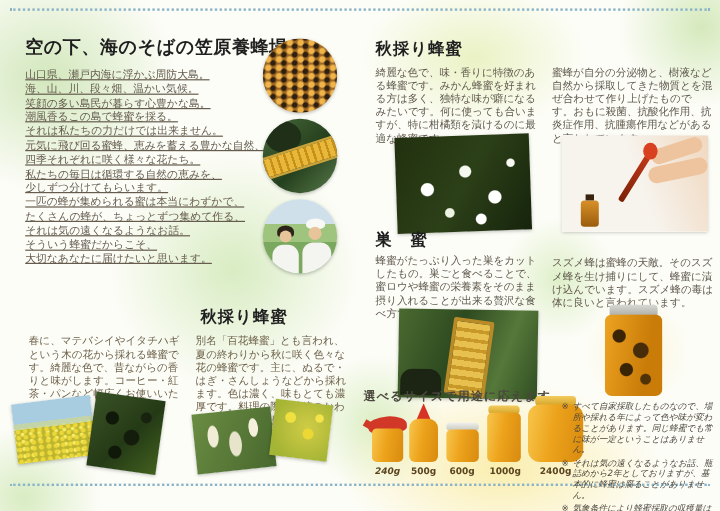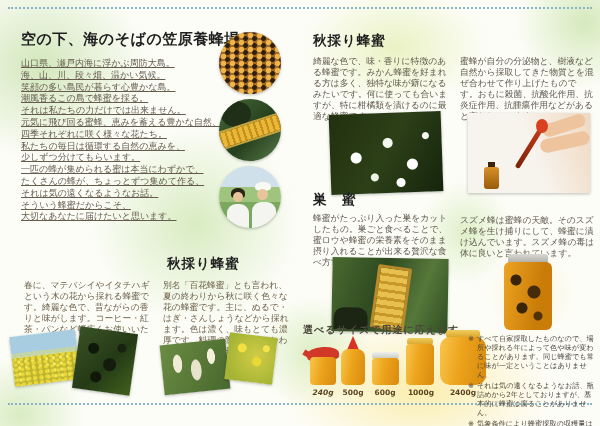--- a/index.html
+++ b/index.html
@@ -104,21 +104,21 @@
       radial-gradient(circle at 30px 26px,#ecd834 4px,rgba(0,0,0,0) 5px),
       radial-gradient(circle at 38px 12px,#f4e44c 3px,rgba(0,0,0,0) 4px),
       radial-gradient(circle at 60% 45%,#d0cc46,#a4b434 80%);}
   
   .jar-part{position:absolute;}
   .amber{background:linear-gradient(100deg,#f6c044 8%,#eda31c 45%,#d88a0e);}
   .jar-label{position:absolute;font-size:7.5px;font-weight:700;color:#5a4420;text-align:center;}
   .sizes-h{font-size:10px;font-weight:700;color:#4a483c;letter-spacing:1px;}
   .note{display:flex;font-size:7.2px;line-height:9px;color:#4c463c;margin-bottom:2px;}
   .note .mk{flex:0 0 9px;}
-  .note .tx{word-break:break-all;}
+  .note .tx{word-break:break-all;font-style:italic;}
 </style>
 </head>
 <body>
 
 <div class="page">
 
   <div class="blob" style="left:-70px;top:-30px;width:220px;height:190px;background:radial-gradient(closest-side,rgba(176,214,140,.55),rgba(176,214,140,0));"></div>
   <div class="blob" style="left:90px;top:125px;width:210px;height:200px;background:radial-gradient(closest-side,rgba(186,222,150,.55),rgba(186,222,150,0));"></div>
   <div class="blob" style="left:300px;top:-15px;width:190px;height:125px;background:radial-gradient(closest-side,rgba(228,238,178,.75),rgba(228,238,178,0));"></div>
   <div class="blob" style="left:515px;top:-45px;width:140px;height:135px;background:radial-gradient(closest-side,rgba(186,220,148,.6),rgba(186,220,148,0));"></div>

